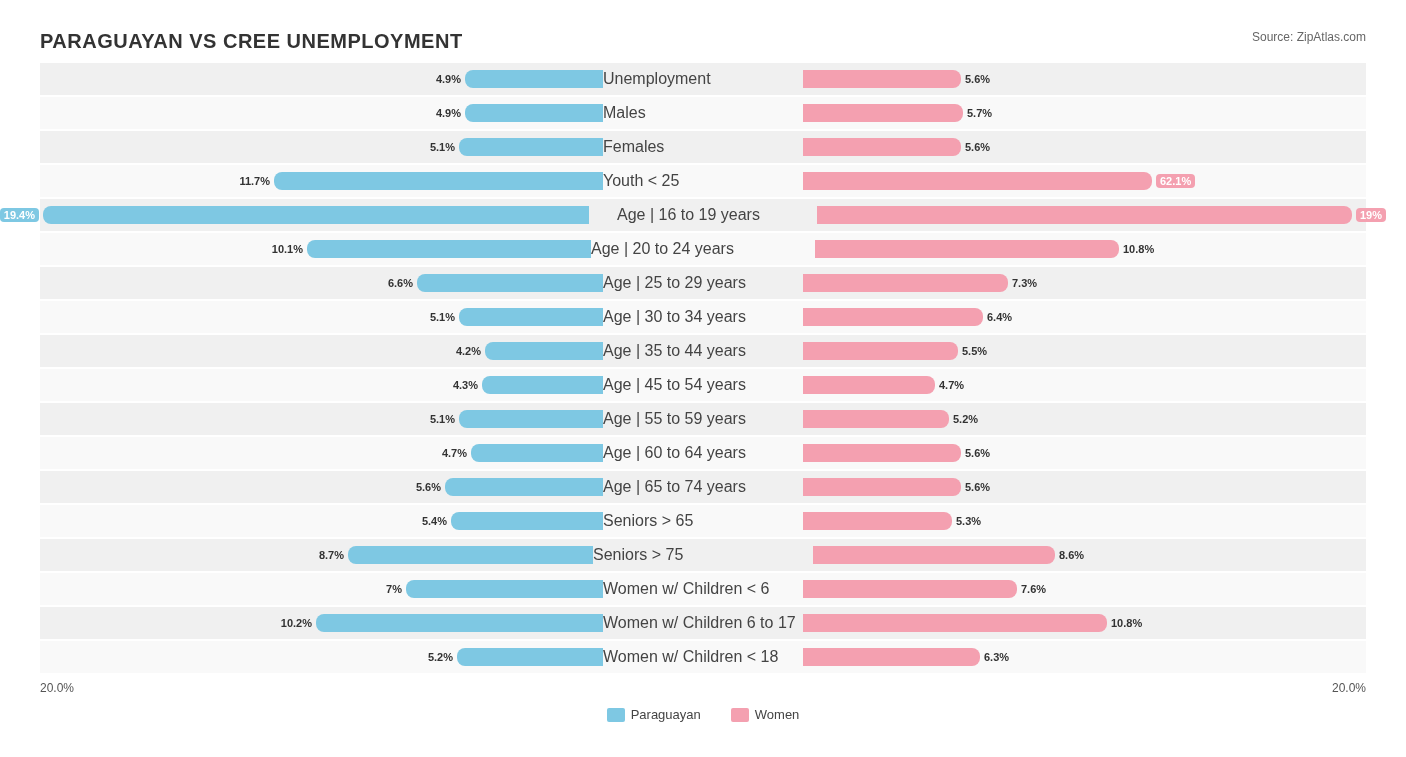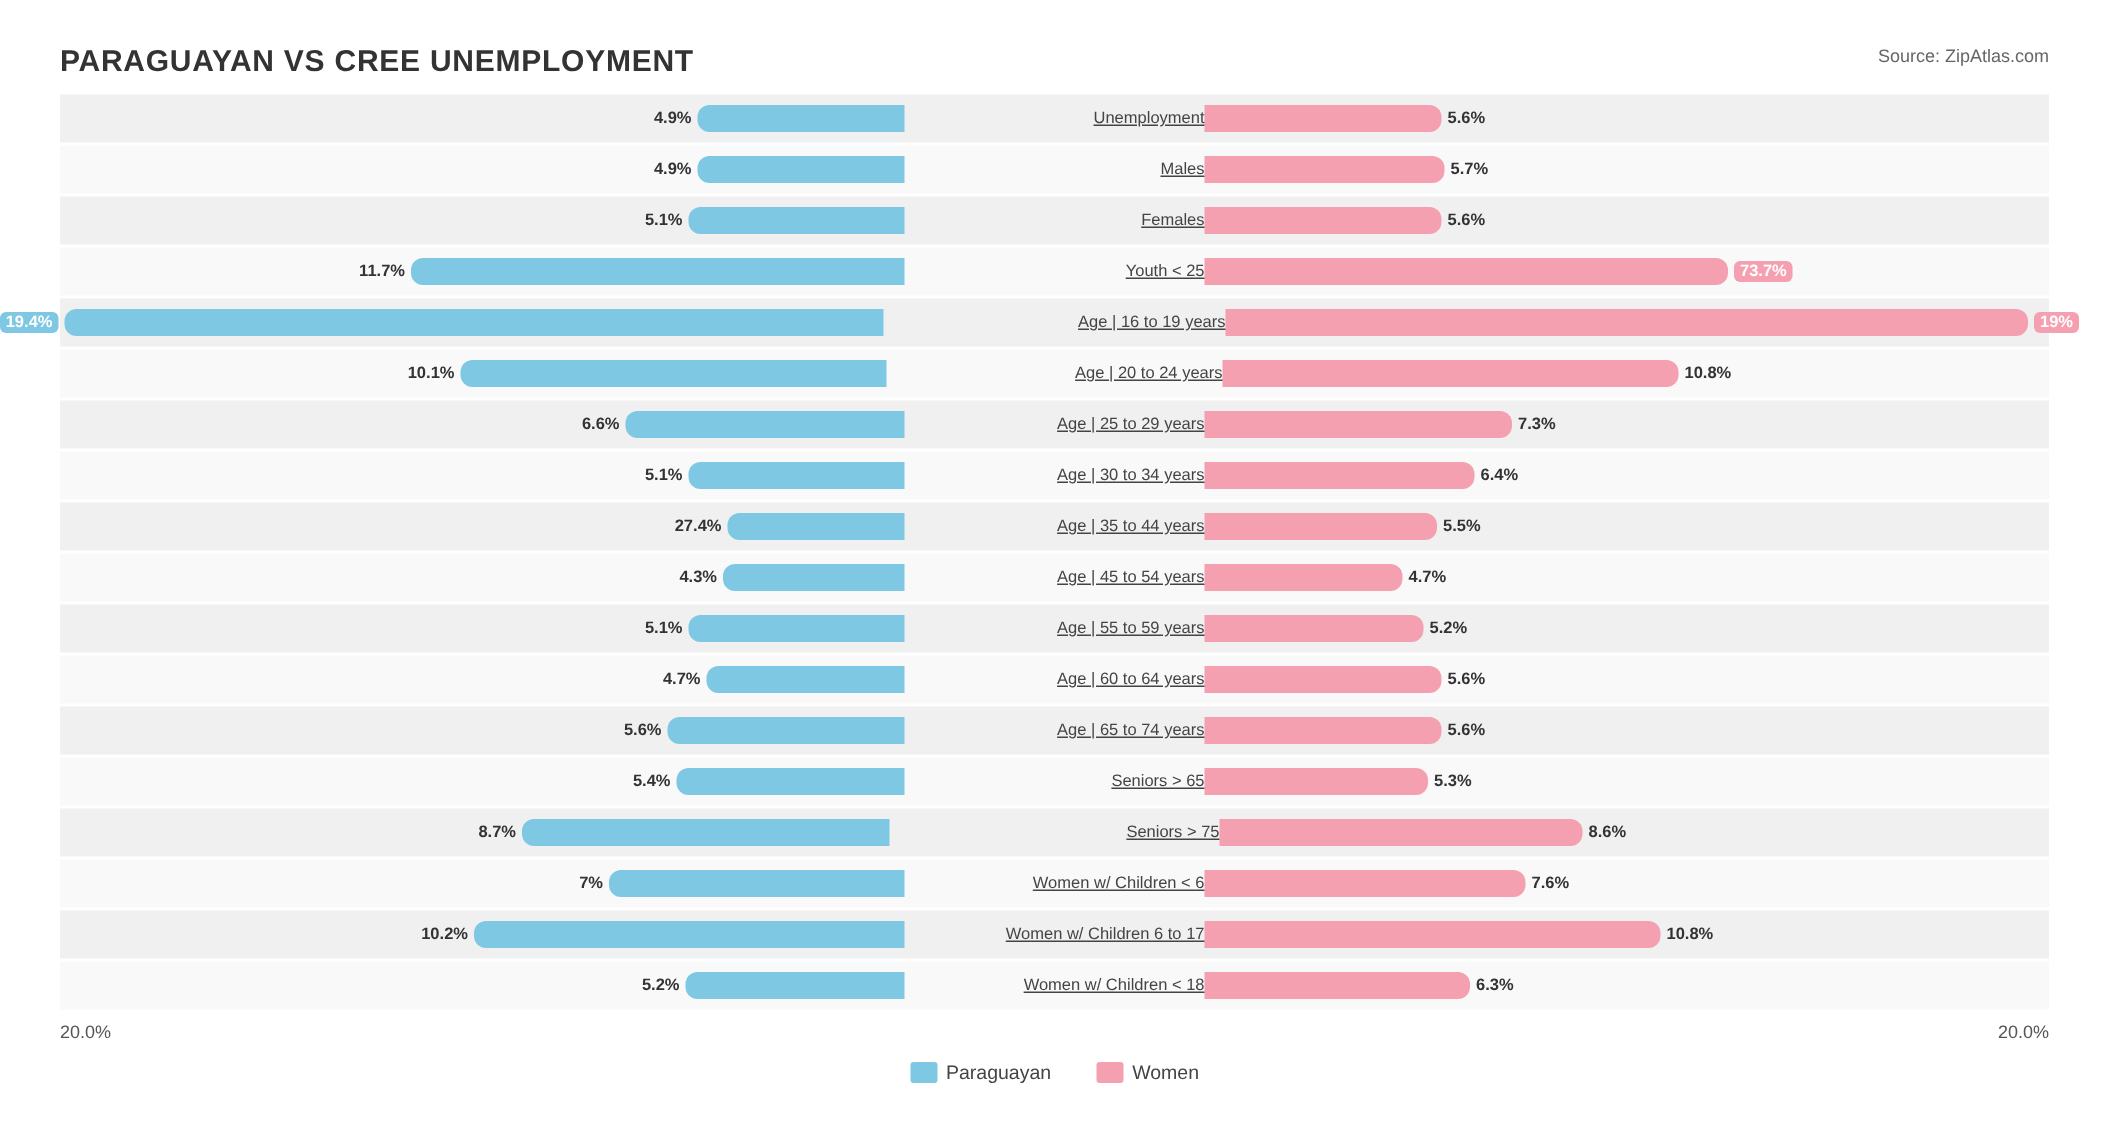--- a/index.html
+++ b/index.html
@@ -88,27 +88,26 @@
     .row-right {
       flex: 1;
       height: 100%;
       position: relative;
       display: flex;
       align-items: center;
       justify-content: flex-start;
     }
     .center-label {
       width: 220px;
-      text-align: right;
-      font-size: 11px;
+      text-align: left;
+      font-size: 16px;
       color: #444;
       z-index: 5;
       white-space: nowrap;
       flex-shrink: 0;
-      text-decoration: underline;
     }
     .bar-container-left {
       position: absolute;
       right: 0;
       top: 50%;
       transform: translateY(-50%);
       height: 18px;
       display: flex;
       align-items: center;
     }
@@ -194,21 +193,21 @@
         </div>
       </div>
       <div class="data-row">
         <div class="row-left" style="width: 563px; flex-shrink: 0;">
           <span class="value-left" style="right: 333px;">11.7%</span>
           <div class="bar-blue bar-container-left" style="width: 329px; right: 0px; position: absolute; top: 50%; transform: translateY(-50%);"></div>
         </div>
         <div class="center-label" style="width: 200px;">Youth &lt; 25</div>
         <div class="row-right" style="width: 563px; flex-shrink: 0;">
           <div class="bar-pink bar-container-right" style="width: 349px; left: 0px; position: absolute; top: 50%; transform: translateY(-50%);"></div>
-          <span class="value-right" style="left: 353px; background: rgb(244, 160, 176); border-radius: 4px; padding: 1px 4px; color: rgb(255, 255, 255); font-weight: bold;">73.7%</span>
+          <span class="value-right" style="left: 353px; background: rgb(244, 160, 176); border-radius: 4px; padding: 1px 4px; color: rgb(255, 255, 255); font-weight: bold;">62.1%</span>
         </div>
       </div>
       <div class="data-row">
         <div class="row-left" style="width: 563px; flex-shrink: 0;">
           <span class="value-left" style="right: 550px; background: rgb(126, 200, 227); border-radius: 4px; padding: 1px 4px; color: rgb(255, 255, 255); font-weight: bold;">19.4%</span>
           <div class="bar-blue bar-container-left" style="width: 546px; right: 0px; position: absolute; top: 50%; transform: translateY(-50%);"></div>
         </div>
         <div class="center-label" style="width: 200px; margin-left: 28px;">Age | 16 to 19 years</div>
         <div class="row-right" style="width: 563px; flex-shrink: 0;">
           <div class="bar-pink bar-container-right" style="width: 535px; left: 0px; position: absolute; top: 50%; transform: translateY(-50%);"></div>
@@ -243,21 +242,21 @@
           <div class="bar-blue bar-container-left" style="width: 144px; right: 0px; position: absolute; top: 50%; transform: translateY(-50%);"></div>
         </div>
         <div class="center-label" style="width: 200px;">Age | 30 to 34 years</div>
         <div class="row-right" style="width: 563px; flex-shrink: 0;">
           <div class="bar-pink bar-container-right" style="width: 180px; left: 0px; position: absolute; top: 50%; transform: translateY(-50%);"></div>
           <span class="value-right" style="left: 184px;">6.4%</span>
         </div>
       </div>
       <div class="data-row">
         <div class="row-left" style="width: 563px; flex-shrink: 0;">
-          <span class="value-left" style="right: 122px;">27.4%</span>
+          <span class="value-left" style="right: 122px;">4.2%</span>
           <div class="bar-blue bar-container-left" style="width: 118px; right: 0px; position: absolute; top: 50%; transform: translateY(-50%);"></div>
         </div>
         <div class="center-label" style="width: 200px;">Age | 35 to 44 years</div>
         <div class="row-right" style="width: 563px; flex-shrink: 0;">
           <div class="bar-pink bar-container-right" style="width: 155px; left: 0px; position: absolute; top: 50%; transform: translateY(-50%);"></div>
           <span class="value-right" style="left: 159px;">5.5%</span>
         </div>
       </div>
       <div class="data-row">
         <div class="row-left" style="width: 563px; flex-shrink: 0;">

